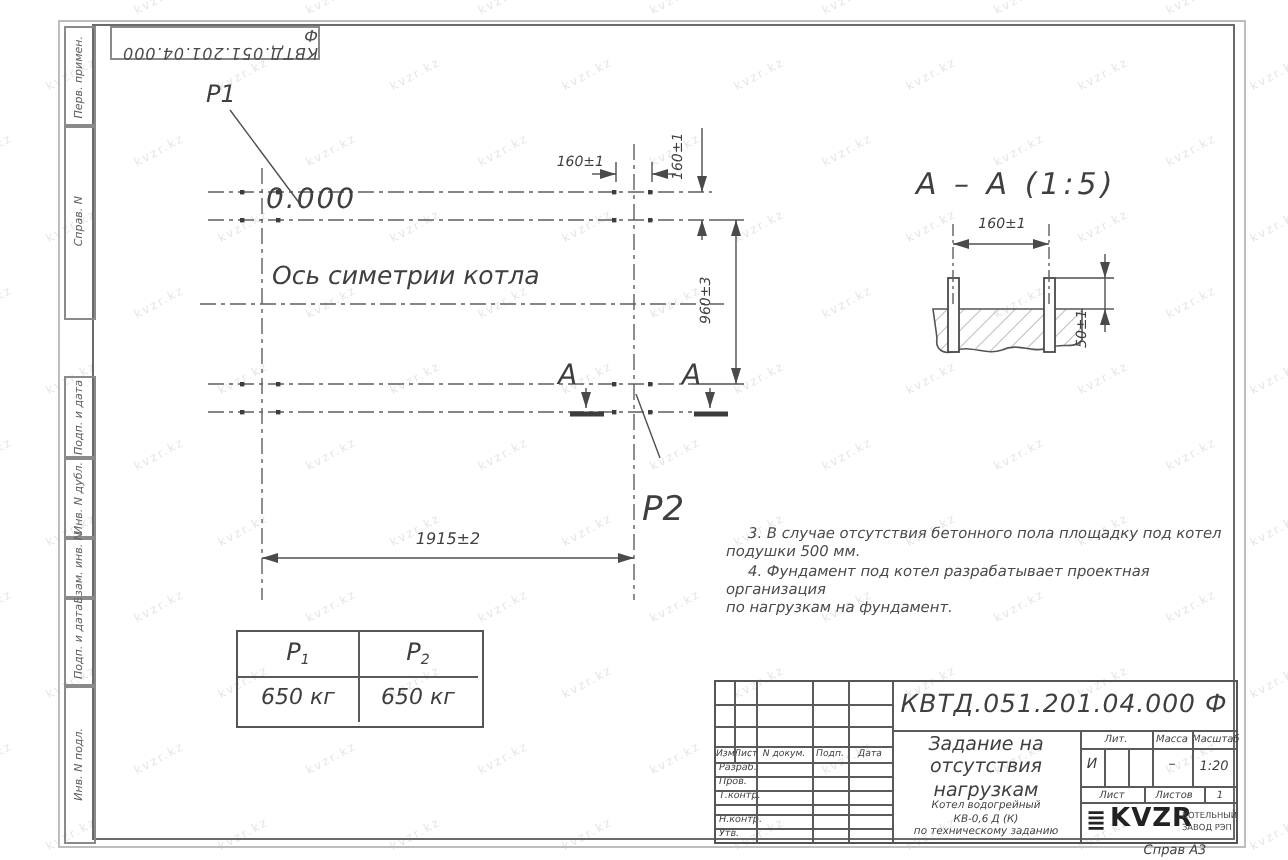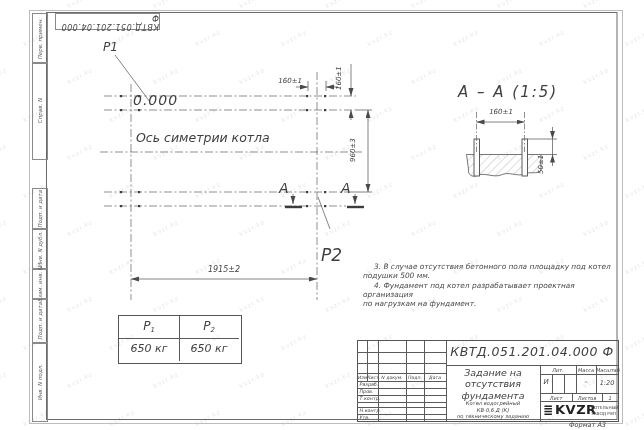--- a/index.html
+++ b/index.html
@@ -315,21 +315,21 @@
   <div class="tb c" style="left:66px;top:33.5px;width:22px;font-size:4.6px;">Дата</div>
 
   <div class="tb" style="left:1.5px;top:41px;font-size:4.8px;">Разраб.</div>
   <div class="tb" style="left:1.5px;top:48px;font-size:4.8px;">Пров.</div>
   <div class="tb" style="left:1.5px;top:55px;font-size:4.8px;">Т.контр.</div>
   <div class="tb" style="left:1.5px;top:67px;font-size:4.8px;">Н.контр.</div>
   <div class="tb" style="left:1.5px;top:74px;font-size:4.8px;">Утв.</div>
 
   <div class="tb c" style="left:88px;top:25.5px;width:94px;font-size:9.5px;">Задание на</div>
   <div class="tb c" style="left:88px;top:37px;width:94px;font-size:9.5px;">отсутствия</div>
-  <div class="tb c" style="left:88px;top:48.5px;width:94px;font-size:9.5px;">фундамента</div>
+  <div class="tb c" style="left:88px;top:48.5px;width:94px;font-size:9.5px;">нагрузкам</div>
   <div class="tb c" style="left:88px;top:59px;width:94px;font-size:5.2px;">Котел водогрейный</div>
   <div class="tb c" style="left:88px;top:65.5px;width:94px;font-size:5.2px;">КВ-0,6 Д (К)</div>
   <div class="tb c" style="left:88px;top:72px;width:94px;font-size:5.2px;">по техническому заданию</div>
 
   <div class="tb c" style="left:182px;top:25.5px;width:36px;font-size:5px;">Лит.</div>
   <div class="tb c" style="left:218px;top:25.5px;width:20px;font-size:5px;">Масса</div>
   <div class="tb c" style="left:238px;top:25.5px;width:22px;font-size:5px;">Масштаб</div>
   <div class="tb c" style="left:182px;top:37px;width:12px;font-size:7px;">И</div>
   <div class="tb c" style="left:218px;top:37px;width:20px;font-size:7px;">–</div>
   <div class="tb c" style="left:238px;top:38px;width:22px;font-size:6.5px;">1:20</div>
@@ -337,13 +337,13 @@
   <div class="tb c" style="left:182px;top:53.5px;width:32px;font-size:5px;">Лист</div>
   <div class="tb c" style="left:214px;top:53.5px;width:30px;font-size:5px;">Листов</div>
   <div class="tb c" style="left:244px;top:53.5px;width:16px;font-size:5px;">1</div>
 
   <div class="tb" style="left:185px;top:62px;font-size:12px;font-style:normal;font-weight:bold;color:#222;">≣</div>
   <div class="tb" style="left:197px;top:61px;font-size:13px;font-style:normal;font-weight:bold;letter-spacing:.5px;color:#222;">KVZR</div>
   <div class="tb" style="left:233px;top:64px;font-size:4.2px;font-style:normal;color:#444;">КОТЕЛЬНЫЙ</div>
   <div class="tb" style="left:233px;top:70px;font-size:4.2px;font-style:normal;color:#444;">ЗАВОД РЭП</div>
 </div>
 
-<span class="t c" style="left:558px;top:421px;width:59px;font-size:6.5px;">Формат А3</span>
+<span class="t c" style="left:558px;top:421px;width:59px;font-size:6.5px;">Справ А3</span>
 
 </body></html>

